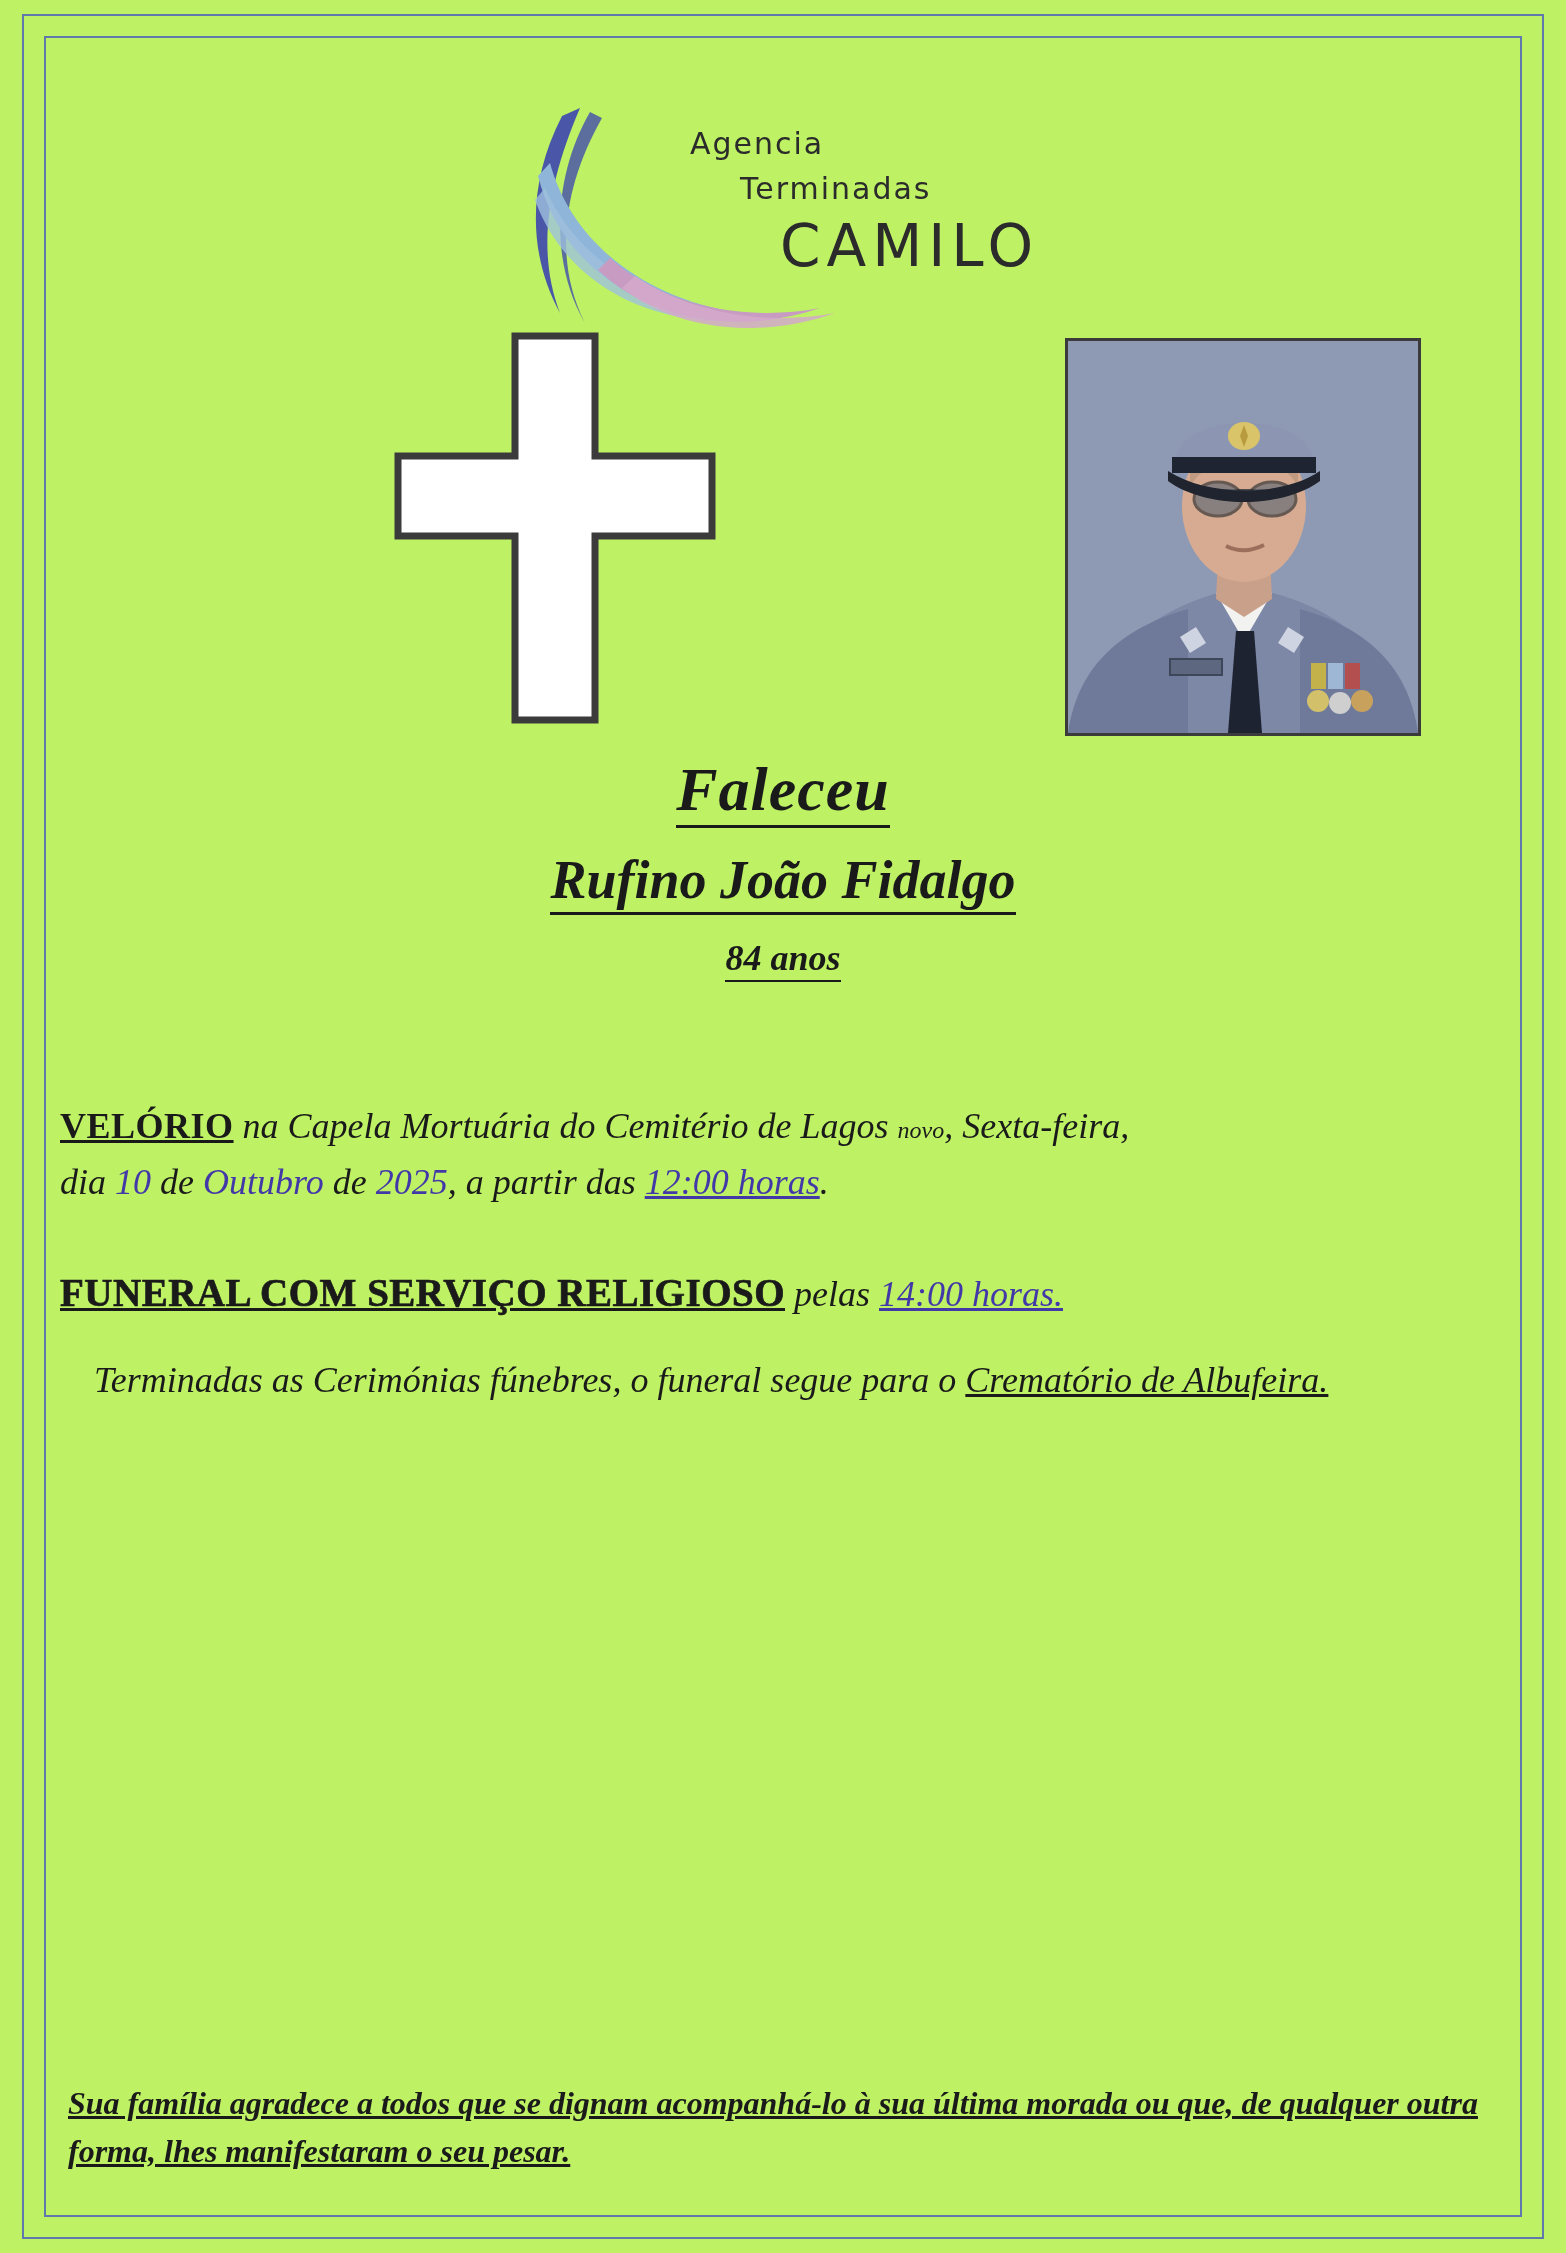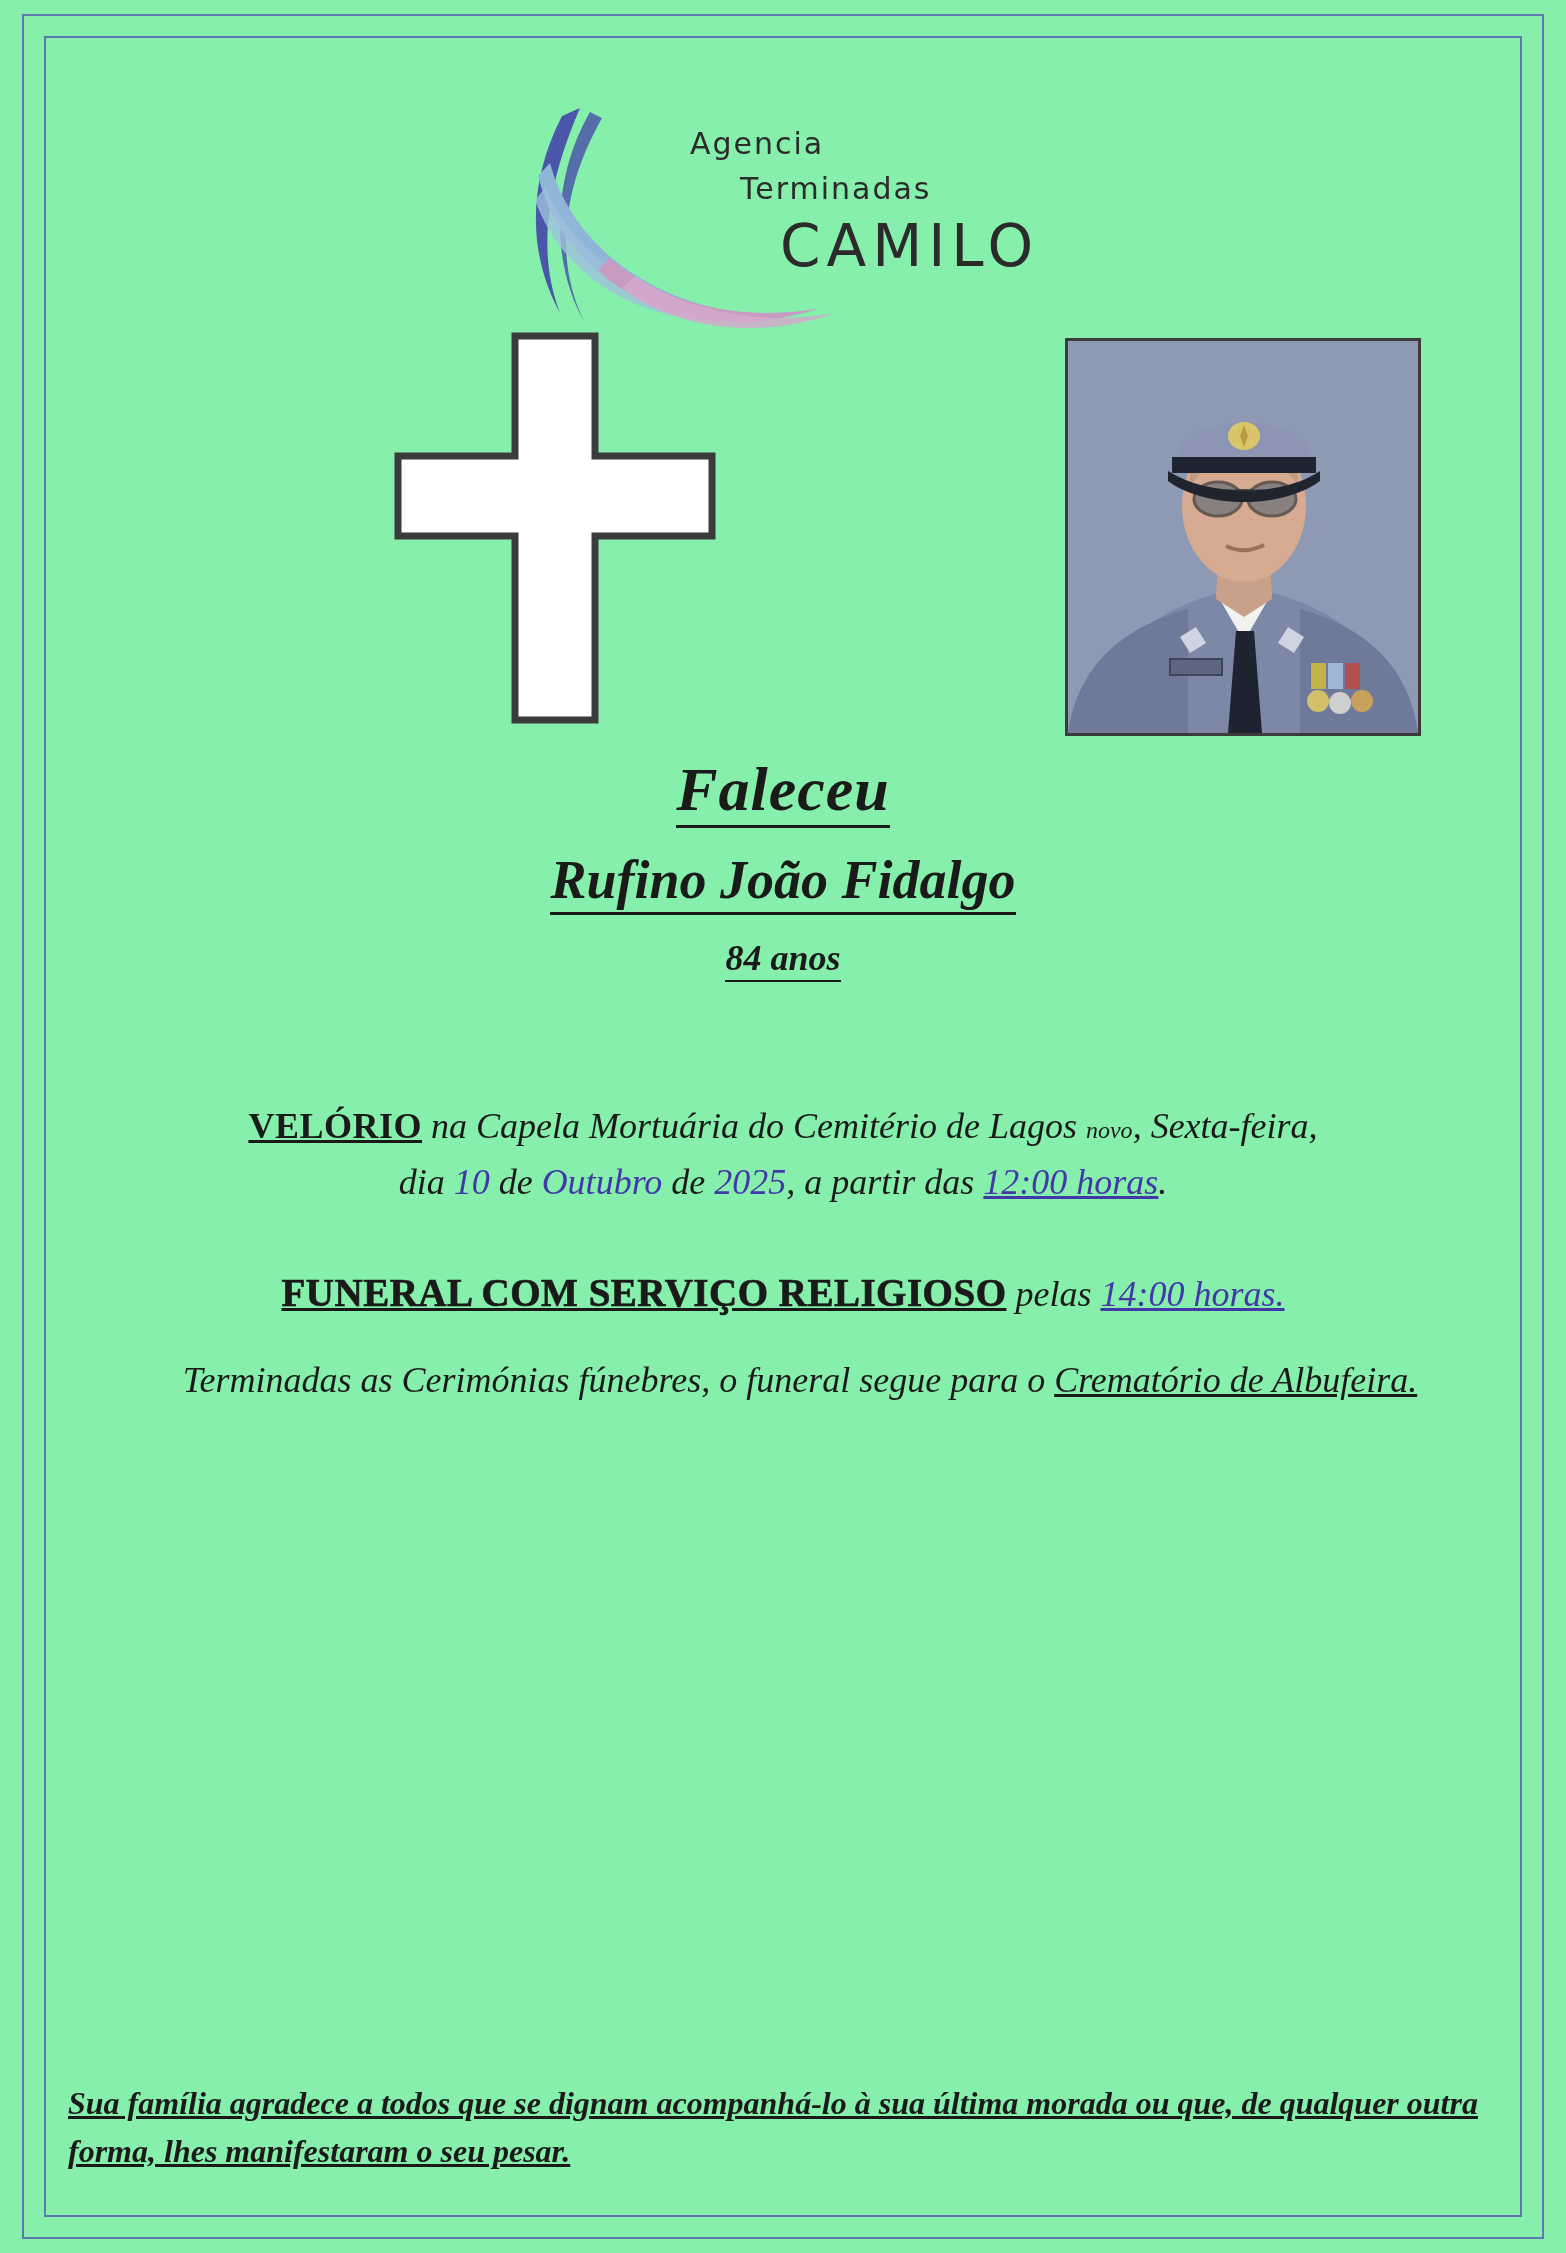--- a/index.html
+++ b/index.html
@@ -13,21 +13,21 @@
     font-family: "Liberation Serif", serif;
     color: #1a1a1a;
     position: relative;
     overflow: hidden;
   }
 
   
   .page {
     position: absolute;
     inset: 0;
-    background: #86efac;
+    background: #bef264;
   }
   .border-outer {
     position: absolute;
     left: 22px; top: 14px; right: 22px; bottom: 14px;
     border: 2px solid #5f79ad;
   }
   .border-inner {
     position: absolute;
     left: 44px; top: 36px; right: 44px; bottom: 36px;
     border: 2px solid #5f79ad;
@@ -128,21 +128,21 @@
     margin-top: 26px;
   }
   .deceased-age span { border-bottom: 2px solid #1a1a1a; padding-bottom: 2px;}
 
   
   .para {
     font-size: 36px;
     font-style: italic;
     line-height: 1.55;
     margin-top: 58px;
-    text-align: center;
+    text-align: left;
   }
   .para-wake { margin-top: 120px; }
   .bold-u {
     font-weight: bold;
     font-style: normal;
     text-decoration: underline;
     letter-spacing: 0.5px;
   }
   .u { text-decoration: underline; }
   .accent { color: #4338a8; }

